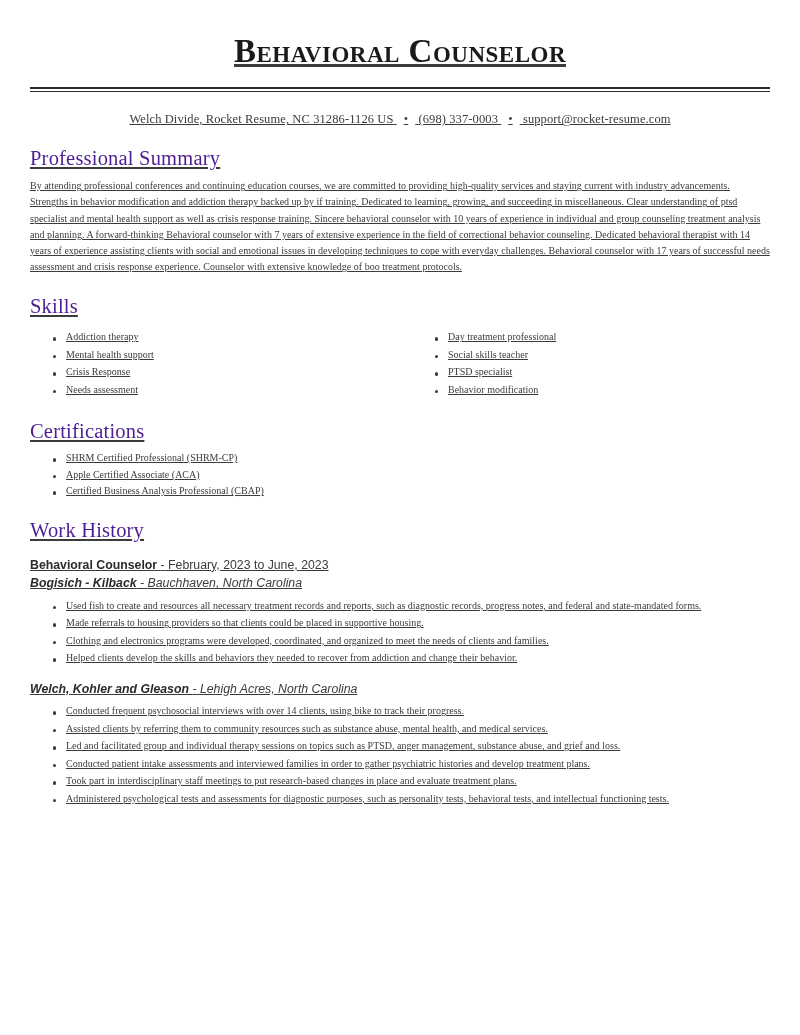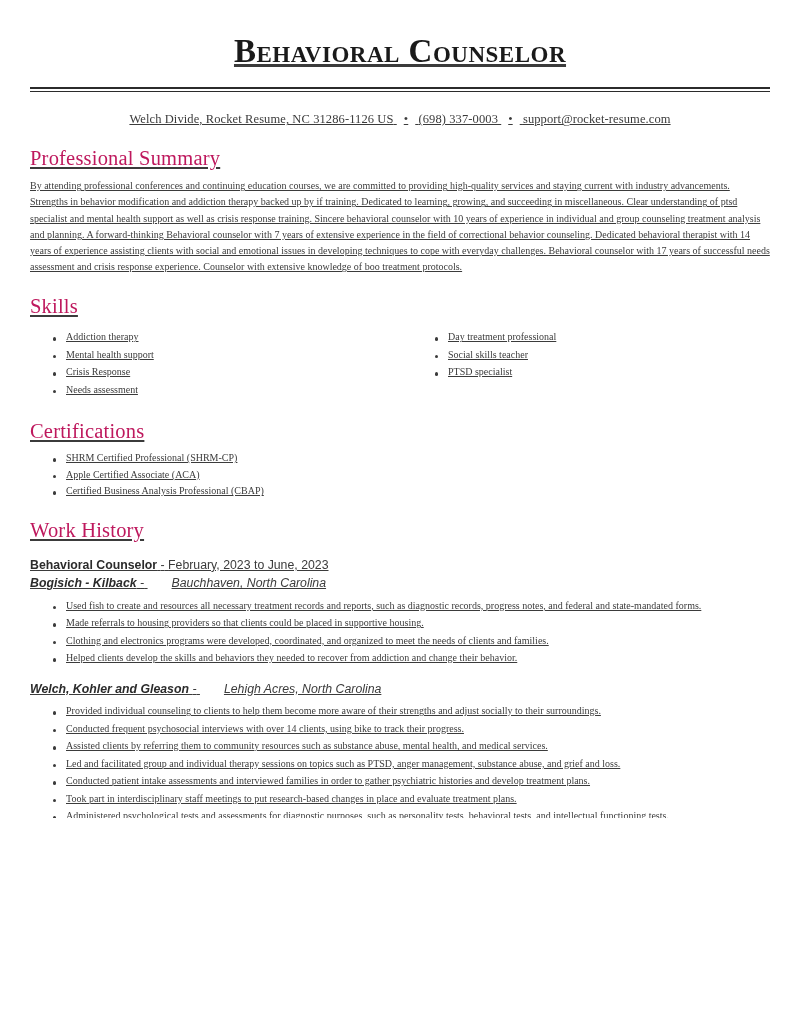--- a/index.html
+++ b/index.html
@@ -63,21 +63,21 @@
   .contact-sep {
     padding: 0 7px;
     color: #3b3b3b;
   }
 
   
   .section-heading {
     font-family: "Liberation Serif", "DejaVu Serif", serif;
     font-size: 20.5px;
     font-weight: 400;
-    color: #be185d;
+    color: #4c1d95;
     margin: 20px 0 8px 0;
     letter-spacing: 0.2px;
   }
   .section:first-of-type .section-heading { margin-top: 22px; }
 
   
   .summary-text {
     font-size: 10px;
     line-height: 1.62;
     text-align: left;
@@ -149,21 +149,20 @@
     font-style: italic;
   }
   .job-company-line .company {
     font-weight: 700;
     font-style: italic;
     color: #2b2b2b;
   }
   .job-company-line .location {
     font-weight: 400;
     font-style: italic;
-    margin-left: 24px;
   }
 
   .job ul.bullets {
     margin-top: 6px;
   }
   .job ul.bullets > li {
     margin-bottom: 3px;
     line-height: 1.45;
   }
 </style>
@@ -202,20 +201,21 @@
           <li>Mental health support</li>
           <li>Crisis Response</li>
           <li>Needs assessment</li>
         </ul>
       </div>
       <div class="col right">
         <ul class="bullets">
           <li>Day treatment professional</li>
           <li>Social skills teacher</li>
           <li>PTSD specialist</li>
+          <li>Behavior modification</li>
         </ul>
       </div>
     </div>
   </div>
 
   <div class="section">
     <div class="section-heading">Certifications</div>
     <ul class="bullets">
       <li>SHRM Certified Professional (SHRM-CP)</li>
       <li>Apple Certified Associate (ACA)</li>
@@ -245,21 +245,20 @@
       </ul>
     </div>
 
     <div class="job">
       <div class="job-company-line">
         <span class="company">Welch, Kohler and Gleason</span>
         <span class="dash">-</span>
         <span class="location">Lehigh Acres, North Carolina</span>
       </div>
       <ul class="bullets">
-        <li>Provided individual counseling to clients to help them become more aware of their strengths and adjust socially to their surroundings.</li>
         <li>Conducted frequent psychosocial interviews with over 14 clients, using bike to track their progress.</li>
         <li>Assisted clients by referring them to community resources such as substance abuse, mental health, and medical services.</li>
         <li>Led and facilitated group and individual therapy sessions on topics such as PTSD, anger management, substance abuse, and grief and loss.</li>
         <li>Conducted patient intake assessments and interviewed families in order to gather psychiatric histories and develop treatment plans.</li>
         <li>Took part in interdisciplinary staff meetings to put research-based changes in place and evaluate treatment plans.</li>
         <li>Administered psychological tests and assessments for diagnostic purposes, such as personality tests, behavioral tests, and intellectual functioning tests.</li>
       </ul>
     </div>
 
     <div class="job">

